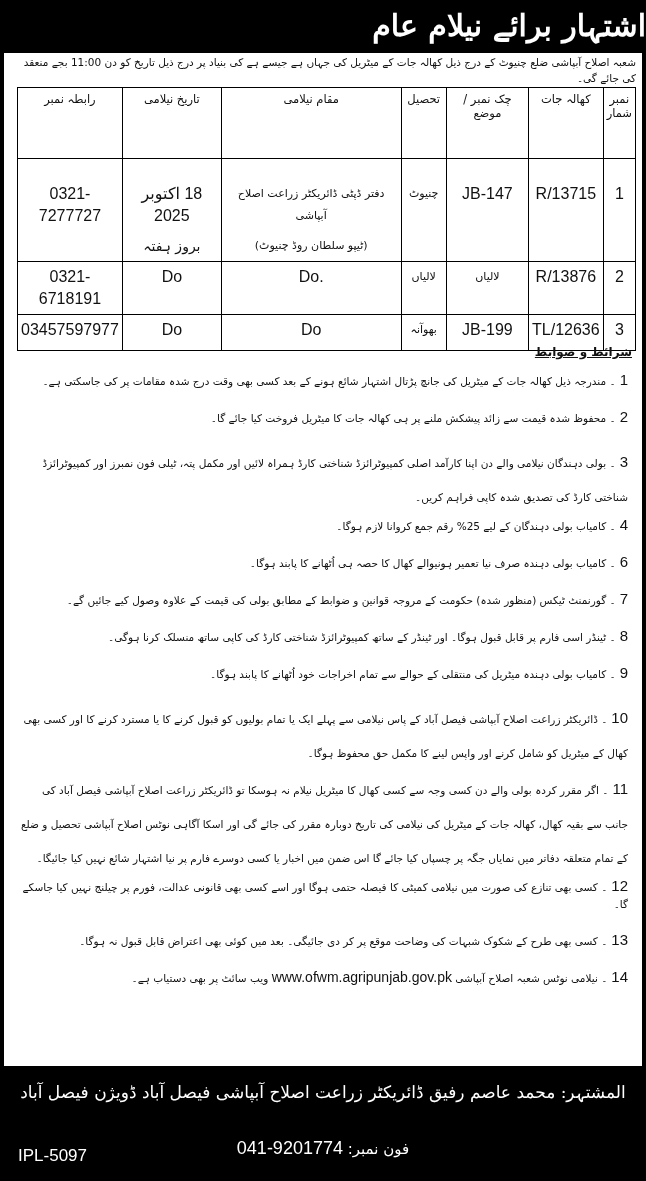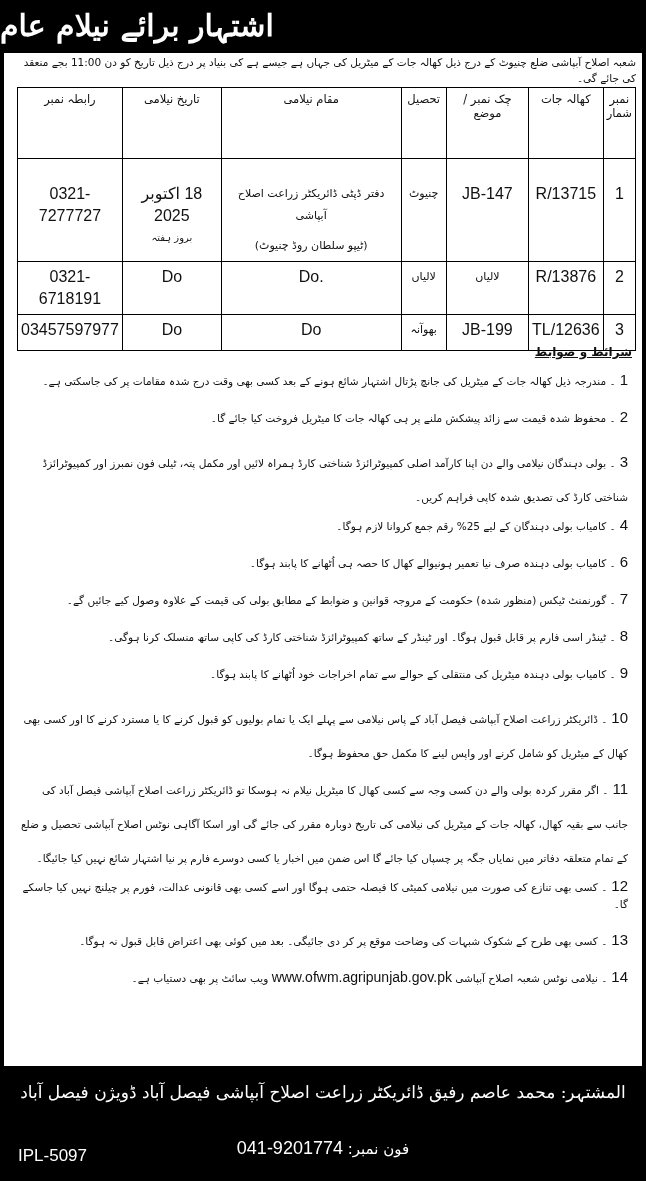--- a/index.html
+++ b/index.html
@@ -1,21 +1,21 @@
 <!DOCTYPE html>
 <html><head>
 <meta charset="utf-8">
 <style>
   * { box-sizing: border-box; margin: 0; padding: 0; }
   html, body { width: 646px; height: 1181px; background: #000; overflow: hidden; }
   body { font-family: "DejaVu Sans", sans-serif; color: #111; position: relative; }
 
   .header-band {
     position: absolute; left: 0; top: 0; width: 646px; height: 52px;
-    background: #000; color: #fff; text-align: left;
+    background: #000; color: #fff; text-align: right;
     font-family: "DejaVu Serif", serif; font-size: 30px; font-weight: bold;
     line-height: 52px; direction: rtl;
   }
 
   .content {
     position: absolute; left: 3px; top: 52px; width: 640px; height: 1015px;
     background: #fff; border: 1px solid #000; direction: rtl;
   }
 
   .intro {
@@ -37,21 +37,21 @@
   table.auction tr.r1 td { height: 101px; padding-top: 24px; }
   table.auction tr.r2 td { height: 36px; }
   table.auction tr.r3 td { height: 36px; }
   .col-serial { width: 30px; }
   .col-khal { width: 72px; }
   .col-chak { width: 88px; }
   .col-tehsil { width: 46px; }
   .col-place { width: 198px; }
   .col-date { width: 106px; }
   .col-contact { width: 79px; }
-  .date-line2 { display:block; font-family: "DejaVu Sans", sans-serif; font-size: 10px; }
+  .date-line2 { display:block; font-family: "DejaVu Sans", sans-serif; font-size: 14px; margin-top: 8px; }
   .place-line2 { display:block; margin-top: 8px; }
 
   .terms-title {
     position: absolute; top: 292px; right: 10px;
     font-weight: bold; font-size: 12px; text-decoration: underline; direction: rtl;
   }
   ol.terms {
     position: absolute; top: 318px; right: 14px; left: 14px;
     list-style: none; direction: rtl; font-size: 10.5px;
   }

